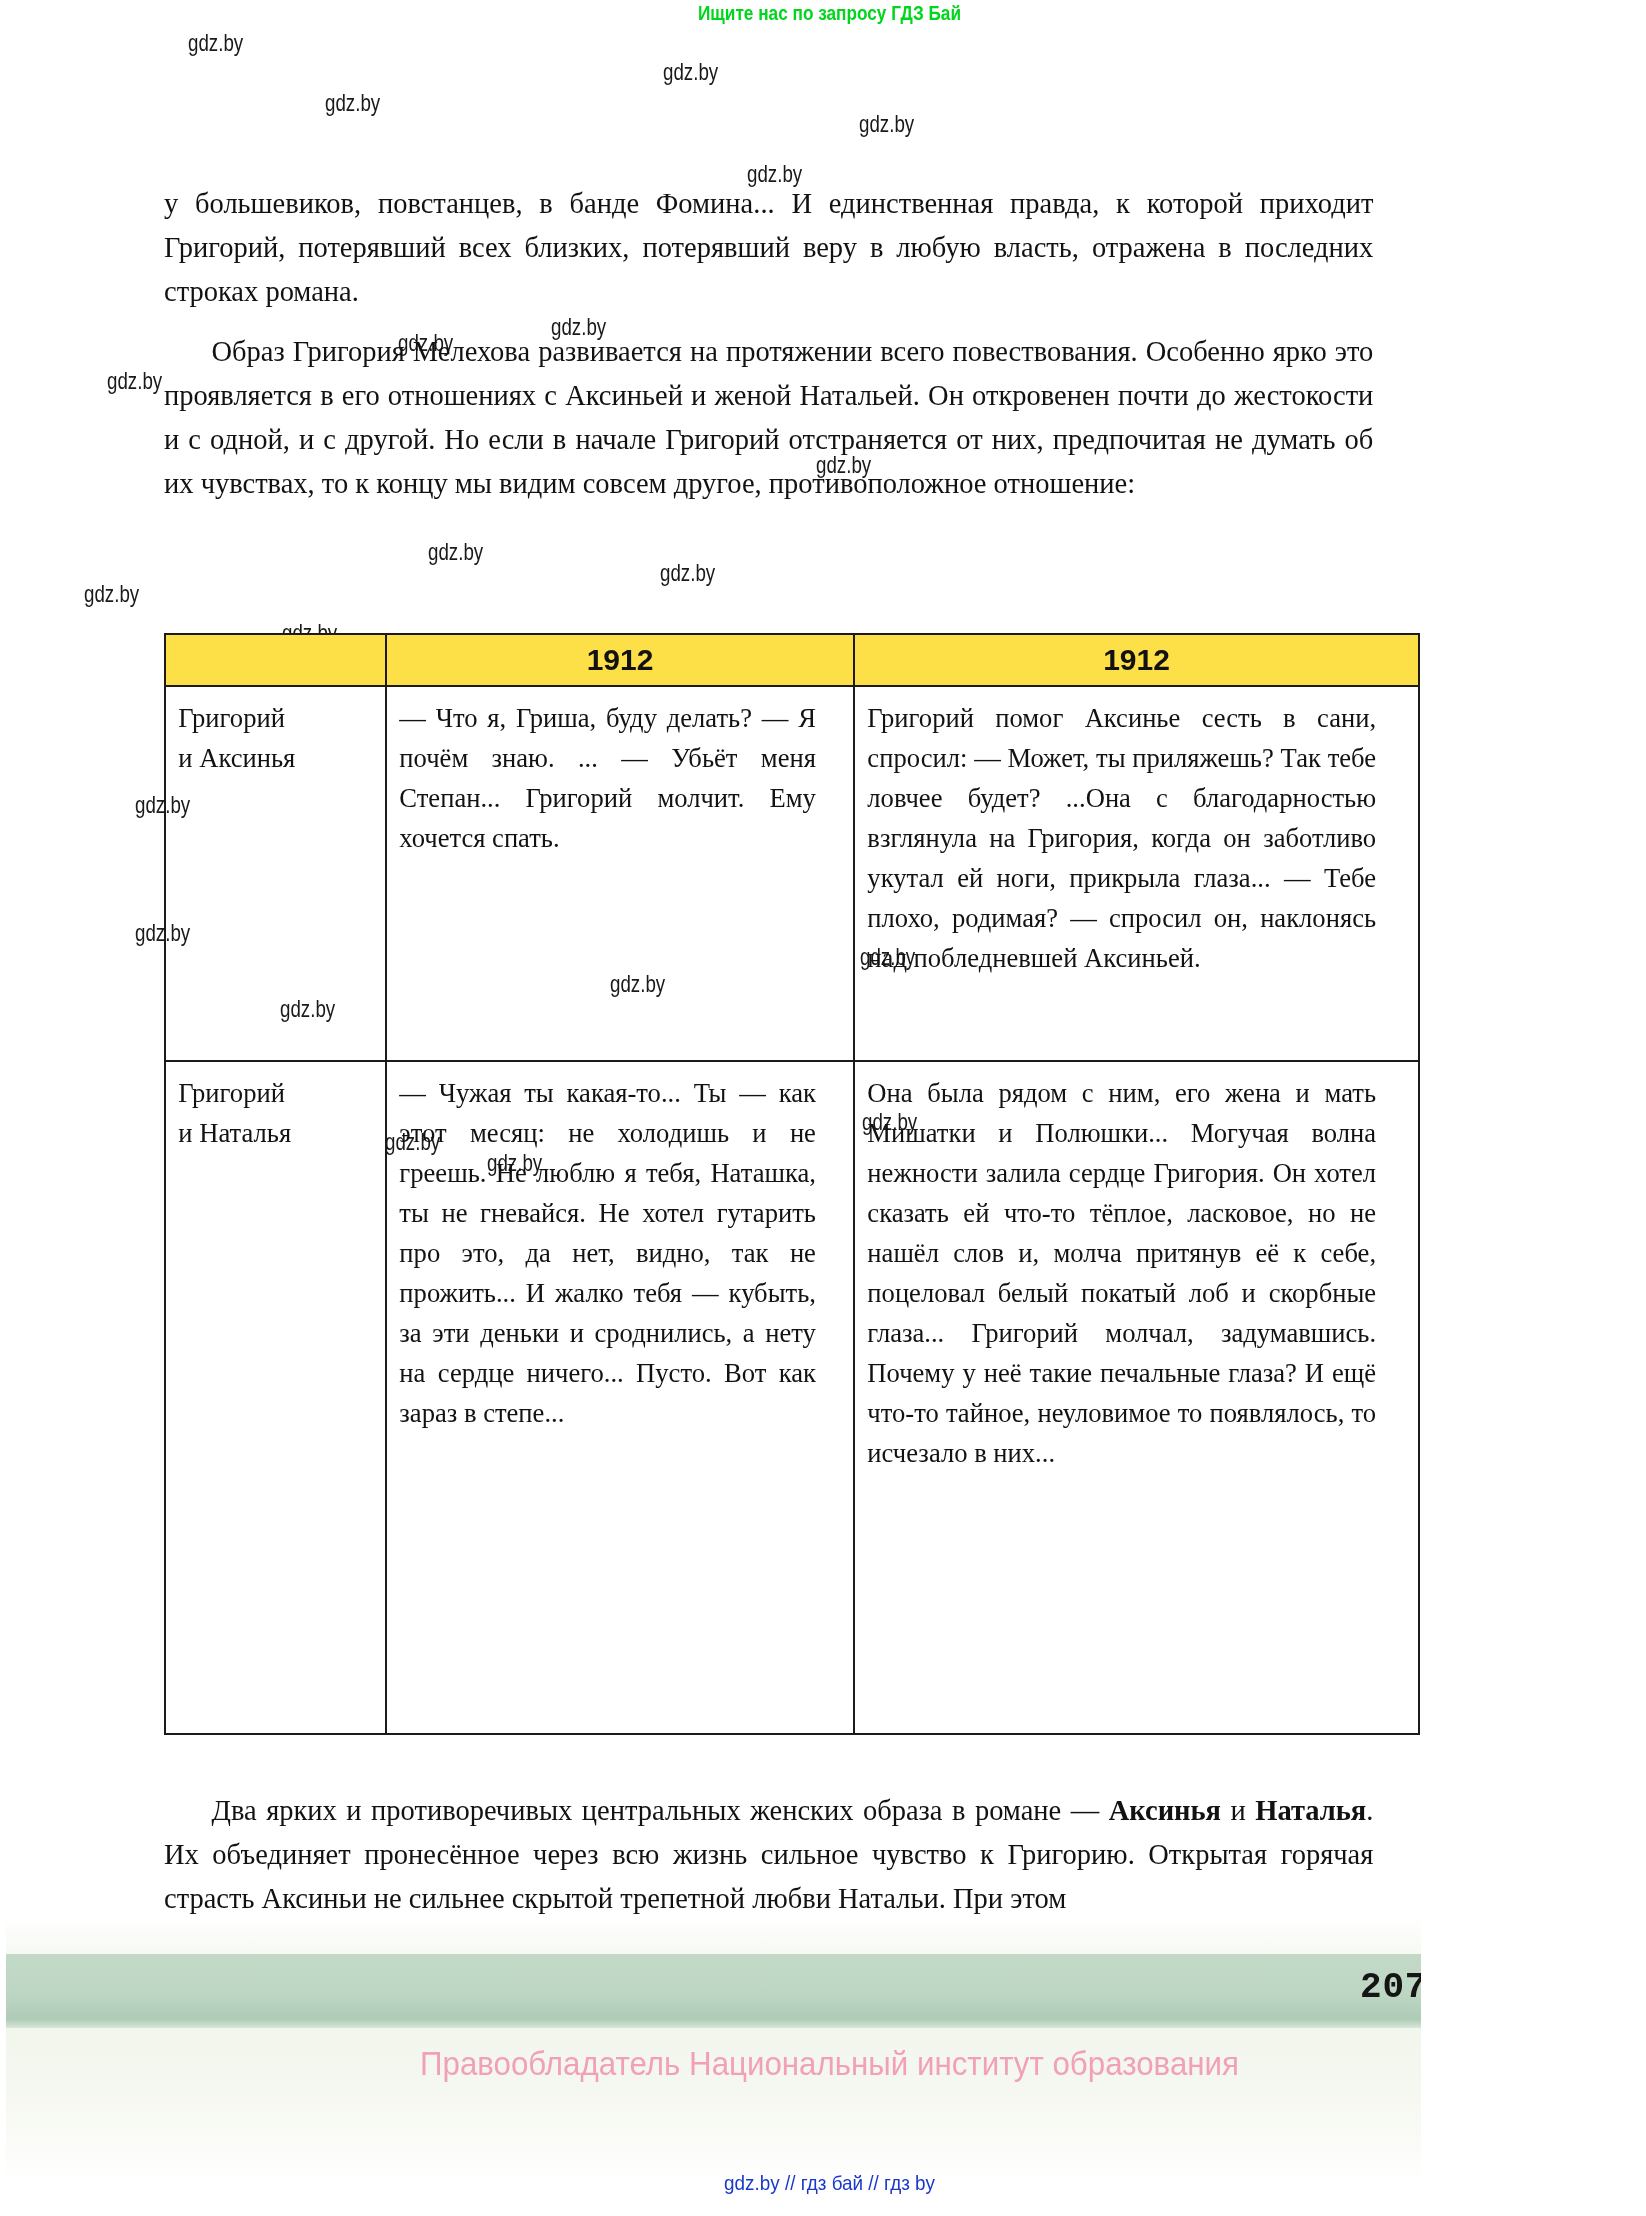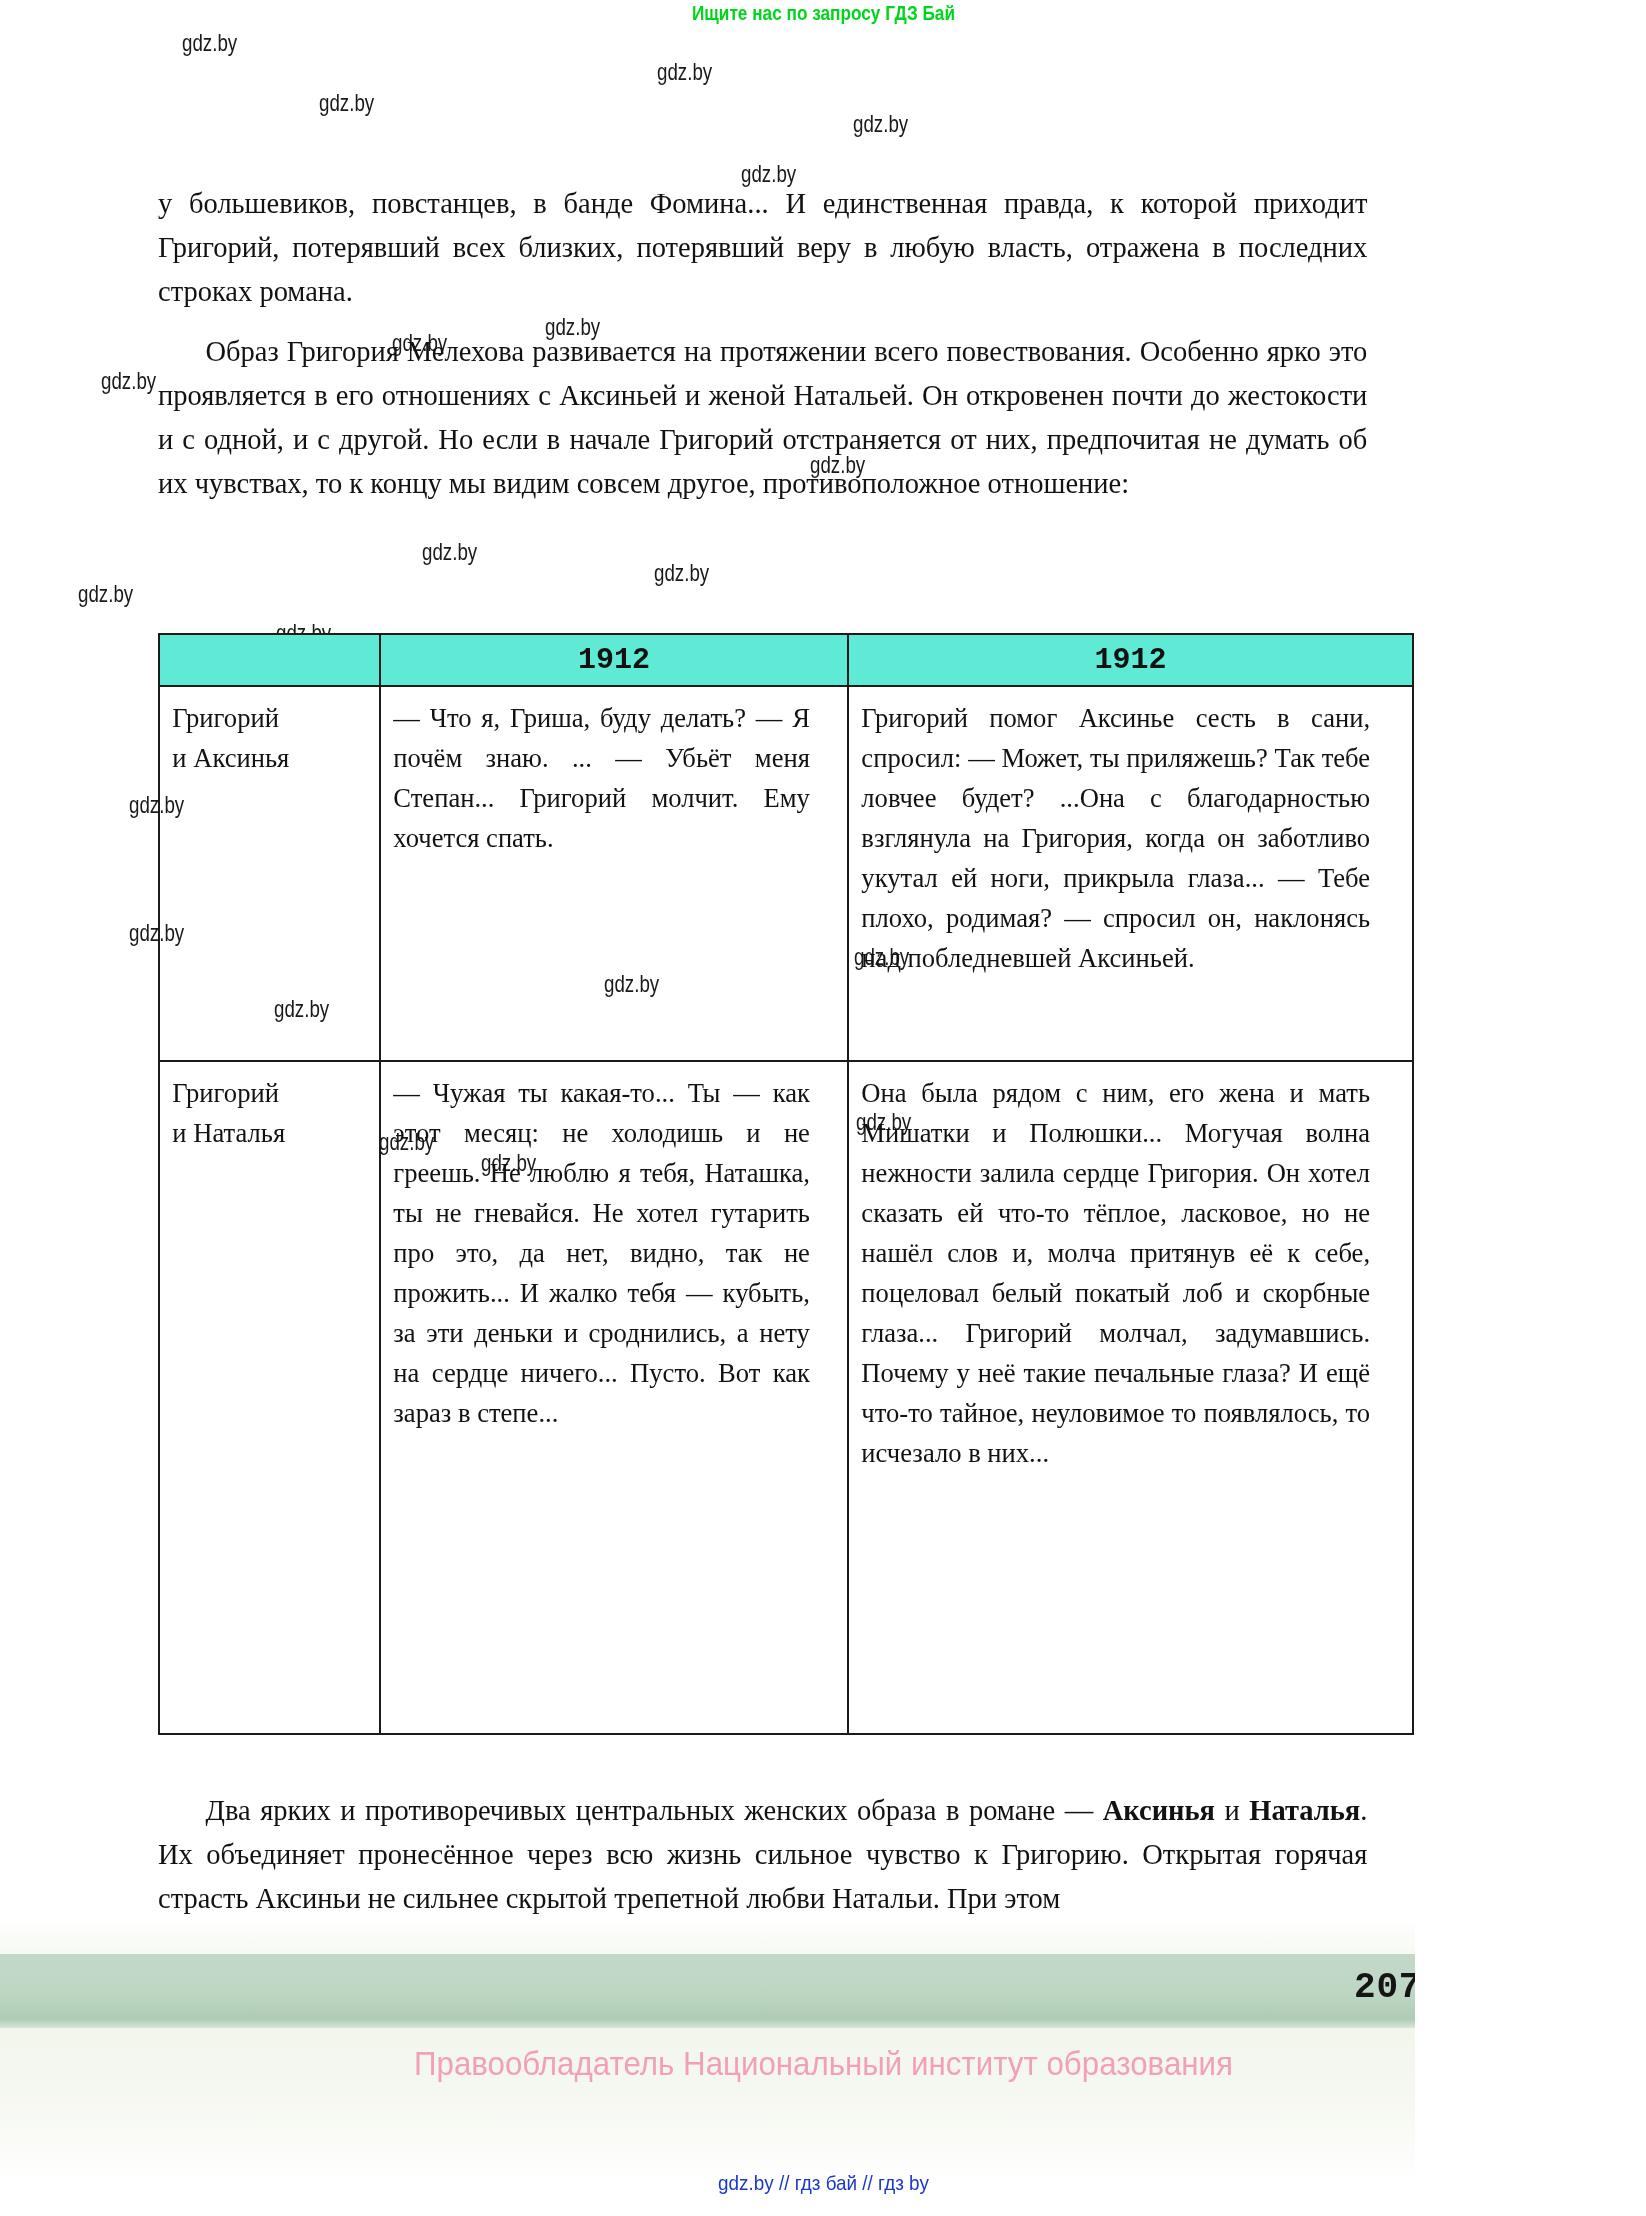--- a/index.html
+++ b/index.html
@@ -7,20 +7,21 @@
     padding: 0;
     background: #ffffff;
   }
   #page {
     position: relative;
     width: 1415px;
     height: 2216px;
     background: #ffffff;
     overflow: hidden;
     font-family: "Liberation Serif", "DejaVu Serif", serif;
+    margin-left: 6px;
   }
 
   
   .bg-right-gradient {
     position: absolute;
     left: 1435px;
     top: 0;
     width: 212px;
     height: 1999px;
     background: linear-gradient(180deg,
@@ -130,25 +131,25 @@
     width: 1251px;
     border-collapse: collapse;
     table-layout: fixed;
   }
   .tbl td, .tbl th {
     border: 2.4px solid #1d1a18;
     vertical-align: top;
     padding: 0;
   }
   .tbl .hdr-cell {
-    background: #5eead4;
+    background: #fde047;
     height: 50px;
     text-align: center;
     vertical-align: middle;
-    font-family: Liberation Mono, monospace;
+    font-family: Liberation Sans, sans-serif;
     font-size: 30px;
     font-weight: bold;
     color: #121212;
   }
   .tbl .c1 { width: 219px; }
   .tbl .c2 { width: 466px; }
   .tbl .c3 { width: 563px; }
 
   .cell-inner {
     padding: 11.3px 14.5px 14.5px 13px;

